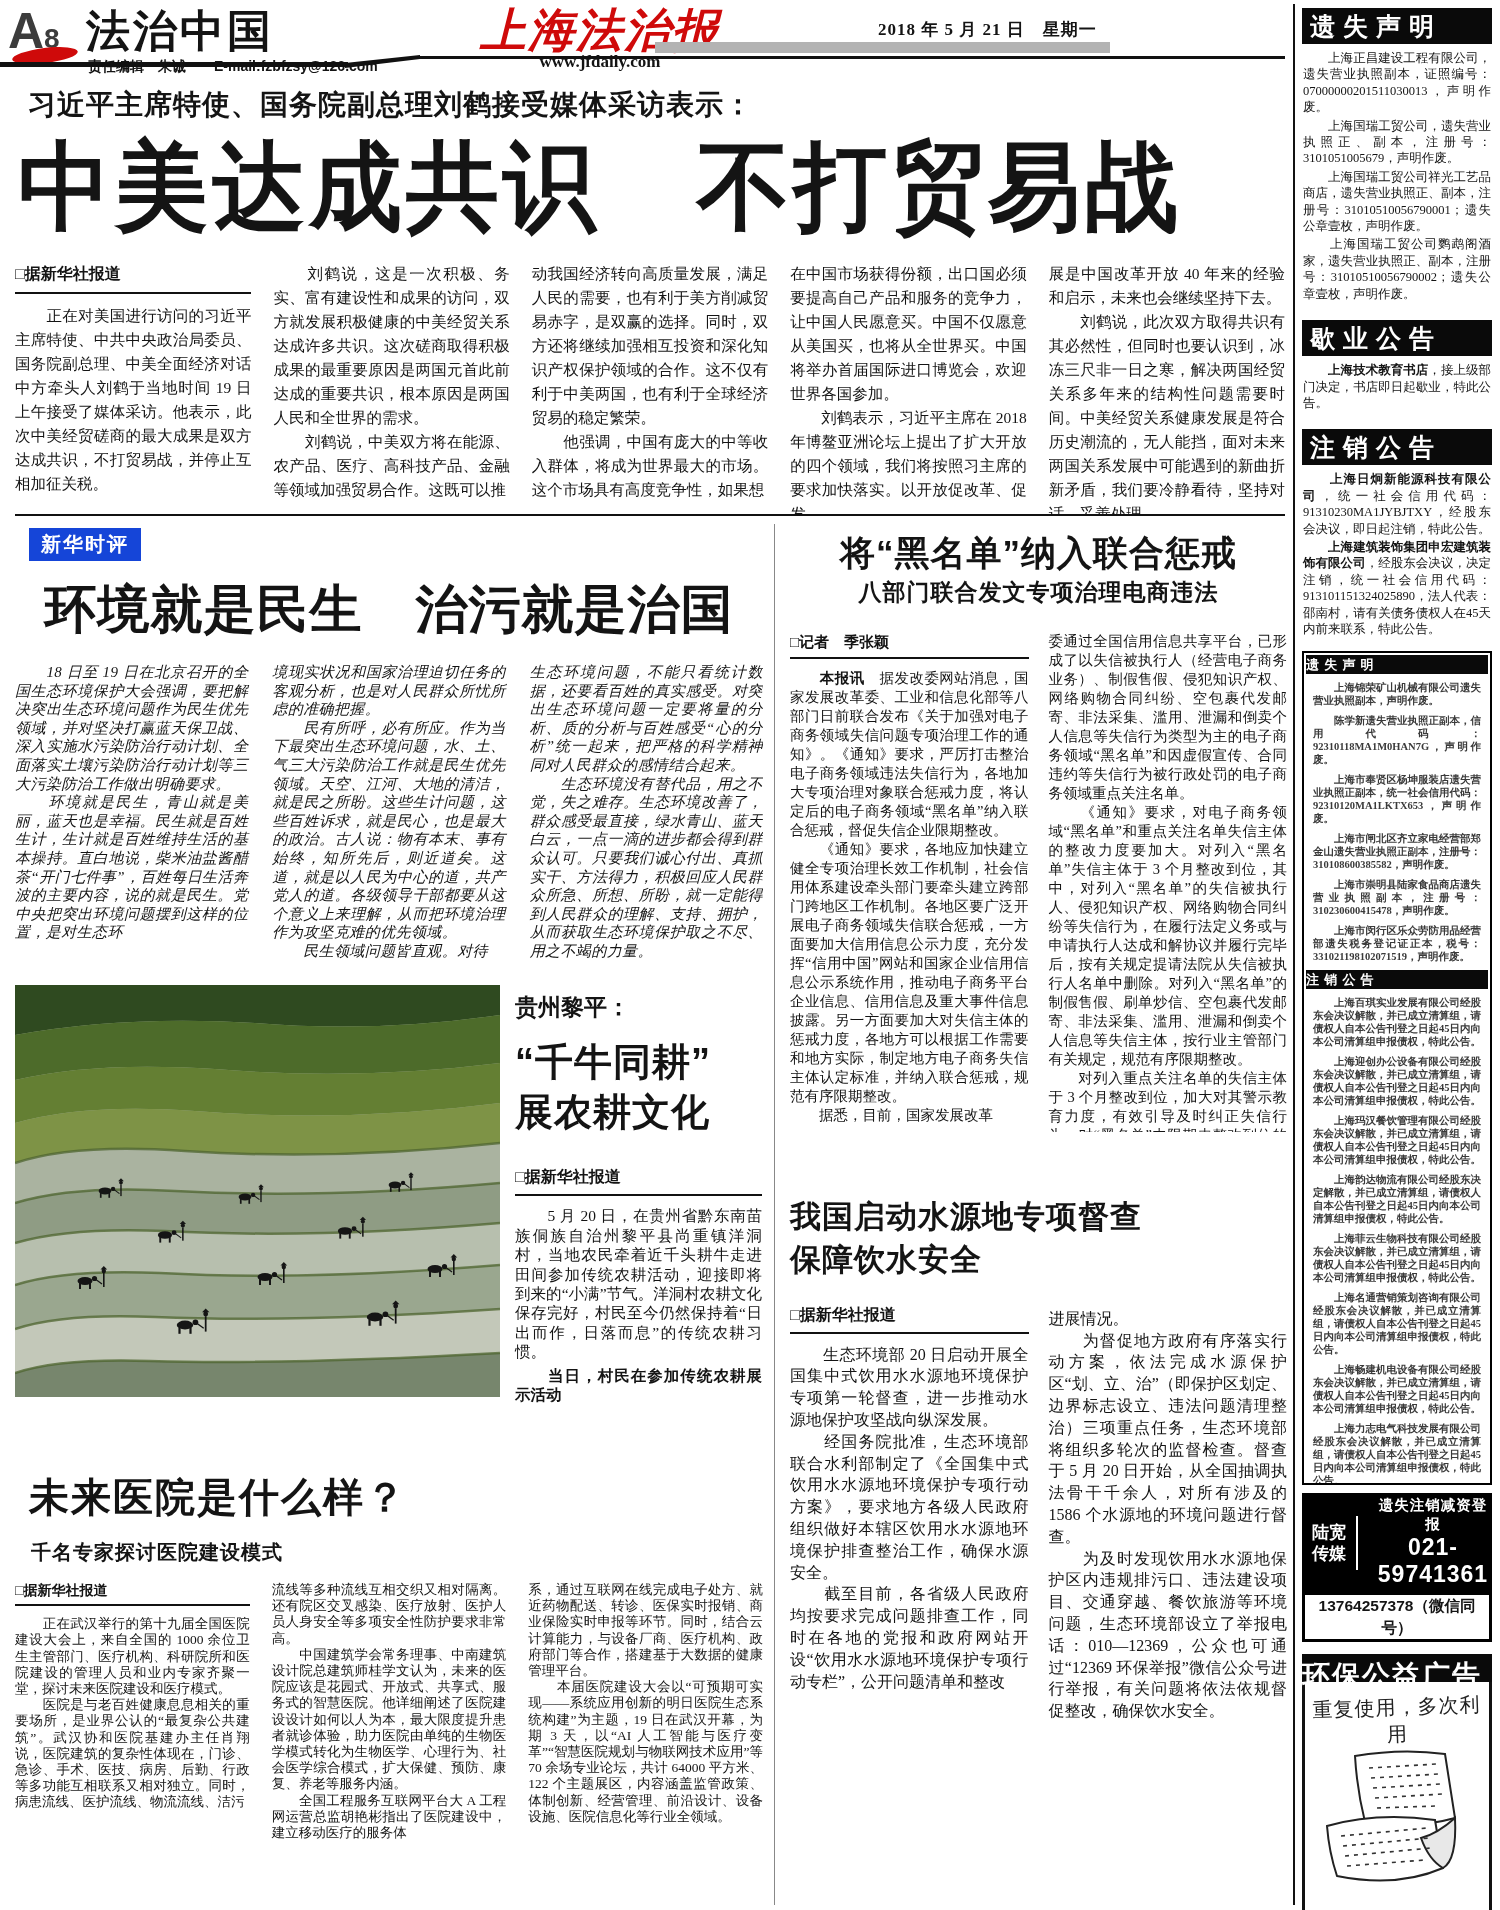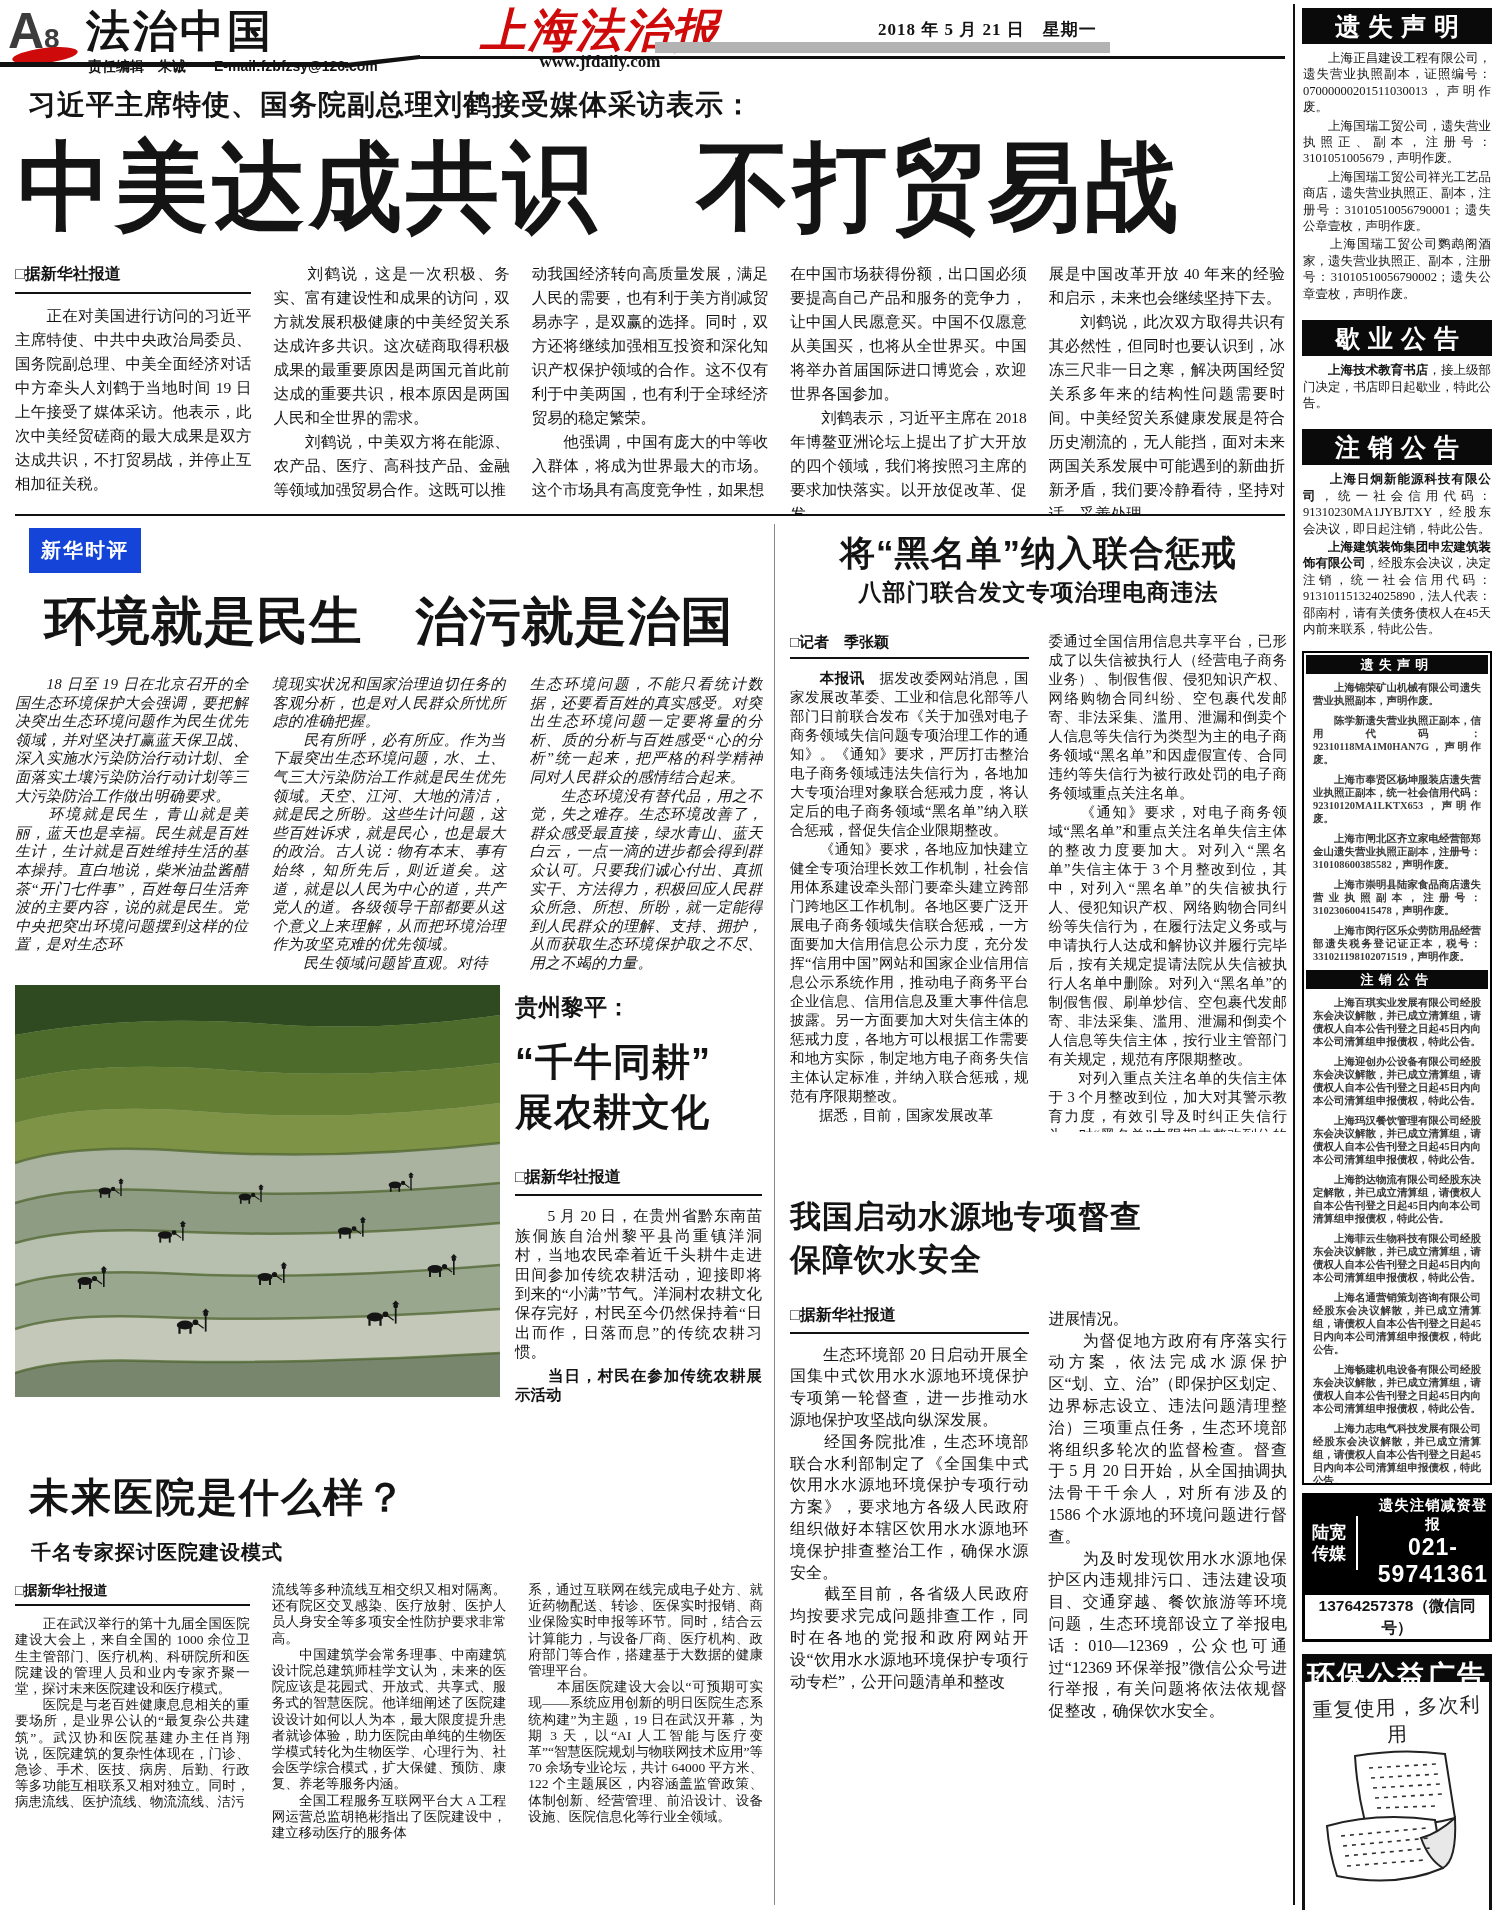--- a/index.html
+++ b/index.html
@@ -6,34 +6,34 @@
   #paper{position:relative;width:1500px;height:1910px;background:#ffffff;overflow:hidden;
          font-family:"Liberation Serif","DejaVu Serif",serif;color:#141414;}
   .abs{position:absolute;}
   .sans{font-family:"Liberation Sans","DejaVu Sans",sans-serif;}
   .jt{text-align:justify;text-justify:inter-character;}
   .cols{display:flex;}
   .col{flex:1;min-width:0;}
   .col p, .bindlist p{margin:0;}
   .src{font-family:"Liberation Sans","DejaVu Sans",sans-serif;font-weight:bold;
        border-bottom:2px solid #111;padding-bottom:6px;margin-bottom:10px;font-size:16px;}
-  .blackhead{background:#0a0a0a;color:#fff;text-align:center;font-weight:bold;
+  .blackhead{background:#0a0a0a;color:#fff;text-align:left;font-weight:bold;
              font-family:"Liberation Sans","DejaVu Sans",sans-serif;}
   
   #hdr-badge-a{font:900 50px "Liberation Sans","DejaVu Sans",sans-serif;color:#3c3c3c;}
   #hdr-badge-8{font:900 28px "Liberation Sans","DejaVu Sans",sans-serif;color:#3c3c3c;}
   #hdr-ellipse{position:absolute;left:4px;top:46px;width:66px;height:15px;border-radius:50%;
                background:#cf0a0a;transform:rotate(-7deg);}
   
   #lead-kicker{font-size:28px;font-weight:900;letter-spacing:1px;}
   #lead-headline{font-size:93px;font-weight:900;letter-spacing:4px;white-space:nowrap;
                  transform:scaleY(1.04);transform-origin:left top;}
   #lead-cols{font-size:15.5px;line-height:24px;}
   
-  #cm-tag{display:inline-block;margin-left:14px;padding:9px 12px;color:#fff;
+  #cm-tag{display:inline-block;margin-left:14px;padding:3px 12px;color:#fff;
           font:bold 20px "Liberation Sans","DejaVu Sans",sans-serif;letter-spacing:2px;}
   #cm-title{text-align:center;font-size:52px;font-weight:900;margin-top:14px;letter-spacing:1px;}
   #cm-cols{margin-top:18px;font-style:italic;font-size:15px;line-height:18.6px;
            letter-spacing:0.4px;height:318px;overflow:hidden;}
   
   #ps-kicker{font-size:23px;font-weight:900;}
   .ps-title{font-size:38px;font-weight:900;line-height:1.32;letter-spacing:1px;}
   #ps-body{font-size:15.5px;line-height:19.4px;}
   #ps-caption{font-family:"Liberation Sans","DejaVu Sans",sans-serif;font-weight:bold;
               font-size:15.5px;line-height:19.4px;margin-top:4px;}

